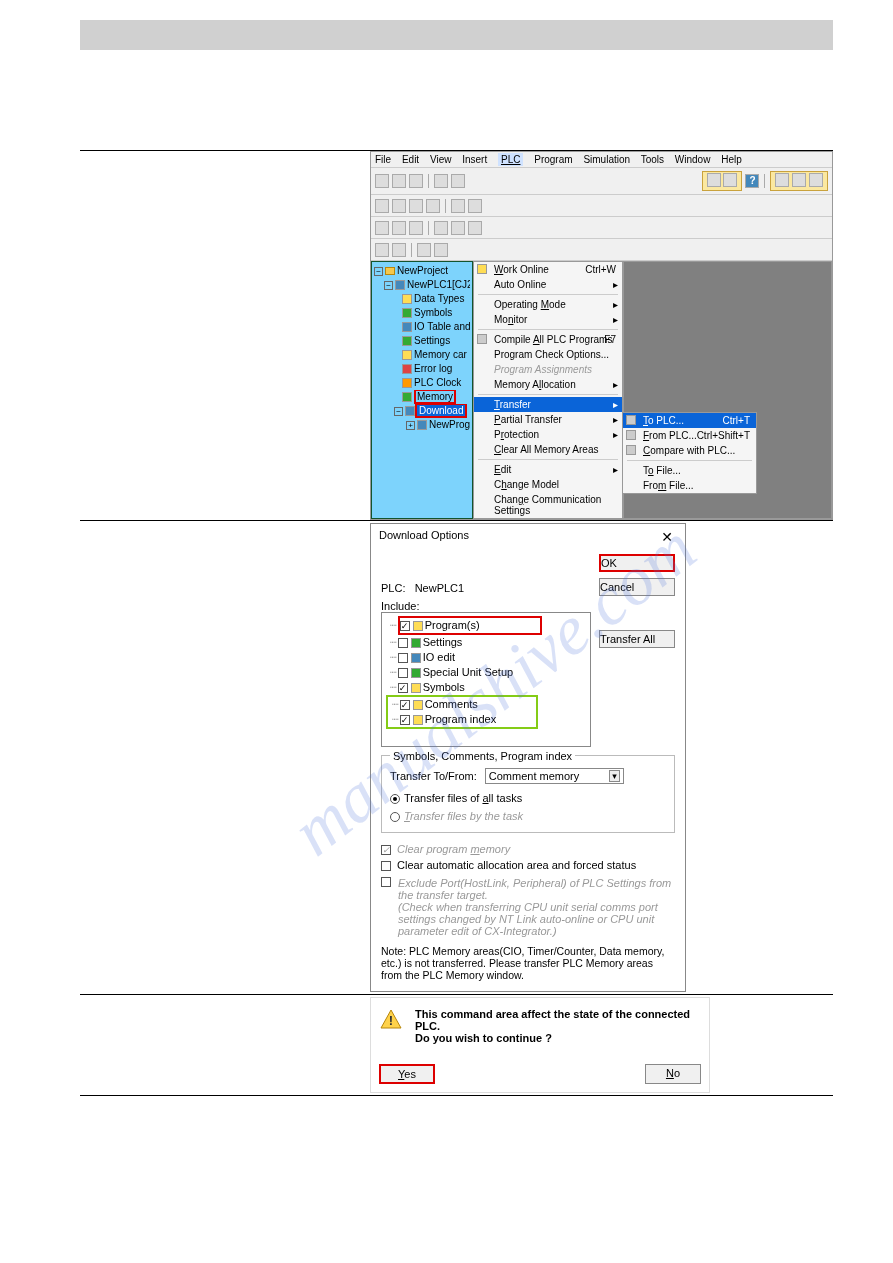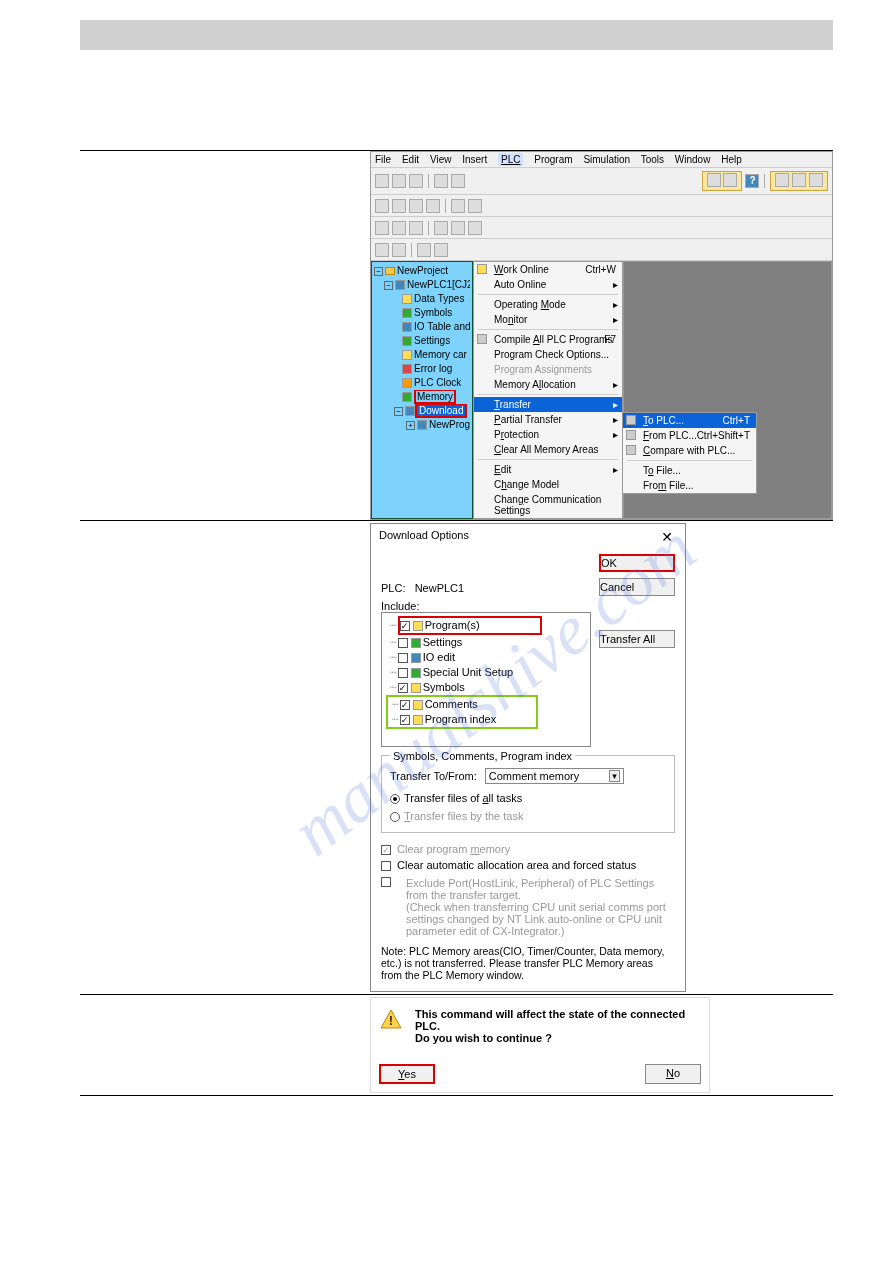--- a/index.html
+++ b/index.html
@@ -56,21 +56,21 @@
   .redbox { border: 2px solid #d00; display: inline-block; padding: 0 60px 0 0; }
   .cb { display: inline-block; width: 10px; height: 10px; border: 1px solid #555; vertical-align: middle; margin-right: 3px; text-align: center; font-size: 9px; line-height: 8px; }
   .cb.checked::after { content: "✓"; }
   .dots { color: #888; margin: 0 3px 0 4px; display: inline-block; letter-spacing: -2px; }
   .fieldset { border: 1px solid #bbb; margin-top: 8px; padding: 6px 8px 10px 8px; }
   .fieldset-title { position: relative; top: -12px; background: #fff; display: inline-block; padding: 0 3px; font-size: 11px; }
   .dropdown { border: 1px solid #888; padding: 1px 3px; display: inline-flex; align-items: center; gap: 30px; font-size: 11px; }
   .dropdown .arrow-dn { border: 1px solid #888; padding: 0 2px; font-size: 9px; background: #eee; }
   .radio { display: inline-block; width: 10px; height: 10px; border: 1px solid #555; border-radius: 50%; vertical-align: middle; margin-right: 4px; position: relative; }
   .radio.sel::after { content: ""; position: absolute; width: 4px; height: 4px; background: #000; border-radius: 50%; top: 2px; left: 2px; }
-  .grayed { color: #999; }
+  .grayed { color: #999; font-style: italic; }
   .note { font-size: 10.5px; margin-top: 8px; }
 
   
   .confirm { width: 340px; background: #fff; border: 1px solid #ddd; padding: 10px 8px 8px 8px; font-size: 11px; margin: 2px 0; }
   .confirm-row { display: flex; align-items: flex-start; gap: 12px; }
   .warn-icon { width: 24px; height: 24px; }
   .warn-svg { width: 24px; height: 24px; }
   .confirm-text { flex: 1; font-weight: bold; }
   .confirm-btns { text-align: right; margin-top: 20px; display: flex; justify-content: space-between; gap: 10px; }
   .cbtn { border: 1px solid #888; background: #f0f0f0; padding: 2px 0; width: 56px; text-align: center; font-size: 11px; }
@@ -254,21 +254,21 @@
                 </span>
               </div>
               <div style="margin-top:8px;"><span class="radio sel"></span>Transfer files of <u>a</u>ll tasks</div>
               <div class="grayed" style="margin-top:6px;"><span class="radio"></span><u>T</u>ransfer files by the task</div>
             </div>
 
             <div style="margin-top:10px;" class="grayed"><span class="cb checked"></span> Clear program <u>m</u>emory</div>
             <div style="margin-top:4px;"><span class="cb"></span> <span>Clear automatic allocation area and forced status</span></div>
             <div style="margin-top:6px; display:flex;" class="grayed">
               <span class="cb" style="flex-shrink:0;"></span>
-              <div style="margin-left:12px;">
+              <div style="margin-left:4px;">
                 <span>Exclude Port(HostLink, Peripheral) of PLC Settings from the transfer target.</span><br>
                 <span>(Check when transferring CPU unit serial comms port settings changed by NT Link auto-online or CPU unit parameter edit of CX-Integrator.)</span>
               </div>
             </div>
 
             <div class="note">Note: PLC Memory areas(CIO, Timer/Counter, Data memory, etc.) is not transferred. Please transfer PLC Memory areas from the PLC Memory window.</div>
           </div>
         </div>
       </div>
     </div>
@@ -278,21 +278,21 @@
       <div class="right-col">
         <div class="confirm">
           <div class="confirm-row">
             <div class="warn-icon">
               <svg class="warn-svg" viewBox="0 0 24 24">
                   <polygon points="12,2 22,20 2,20" fill="#ffd24a" stroke="#b8860b" stroke-width="1"></polygon>
                   <text x="12" y="17" text-anchor="middle" font-size="13" font-weight="bold" fill="#333">!</text>
                 </svg>
             </div>
             <div class="confirm-text">
-              <div>This command will affect the state of the connected PLC.</div>
+              <div>This command area affect the state of the connected PLC.</div>
               <div>Do you wish to continue ?</div>
             </div>
           </div>
           <div class="confirm-btns">
             <div class="cbtn red"><u>Y</u>es</div>
             <div class="cbtn"><u>N</u>o</div>
           </div>
         </div>
       </div>
     </div>

